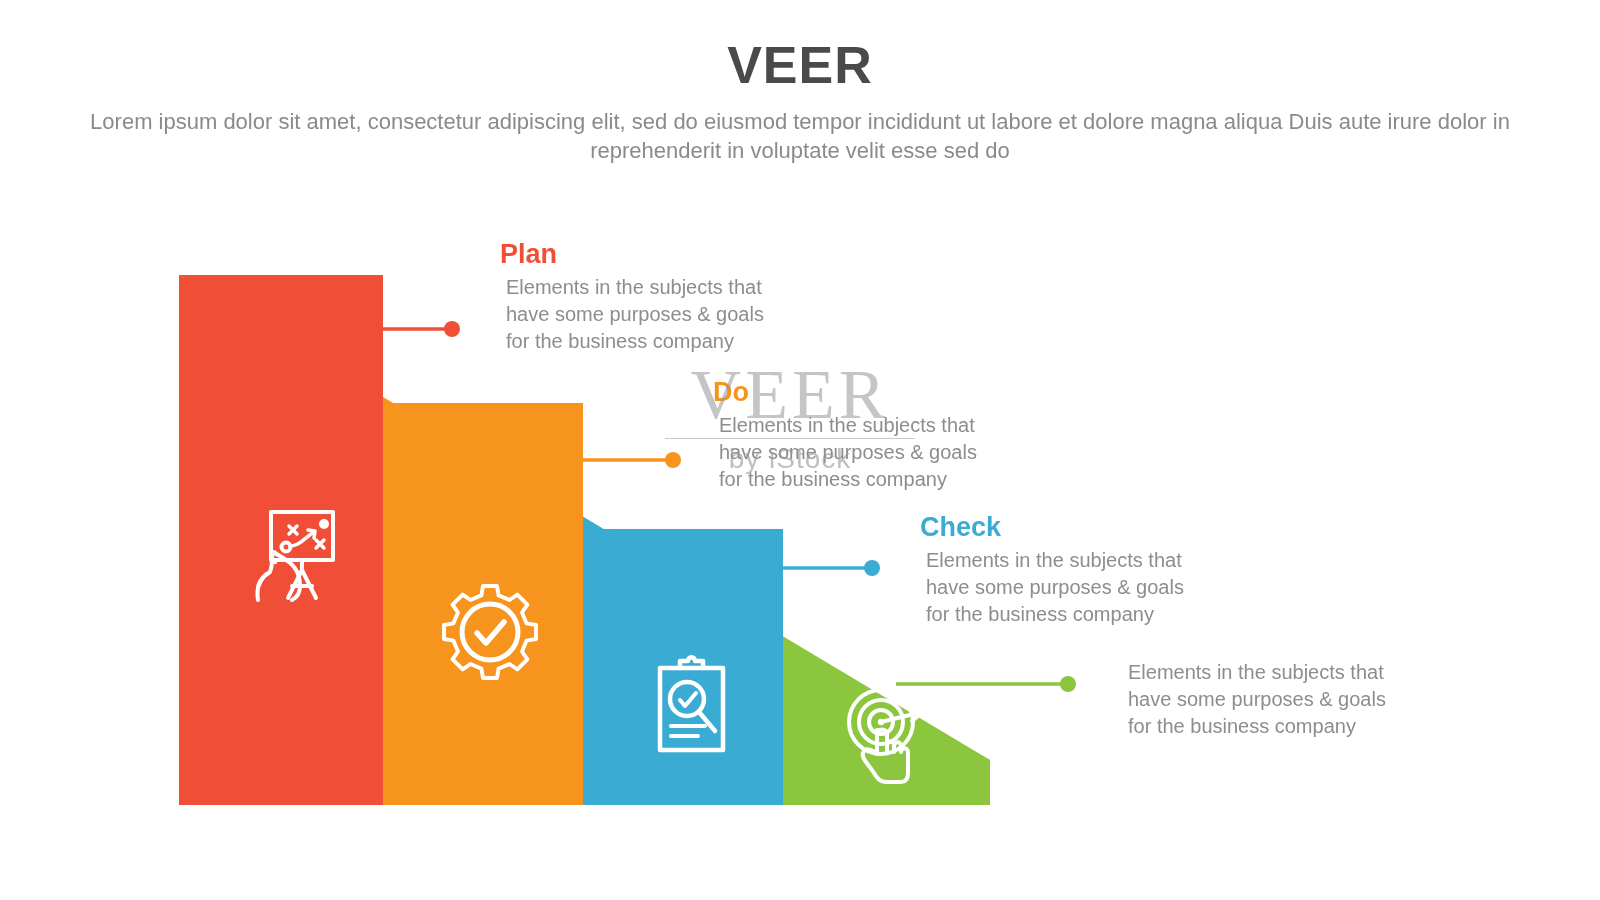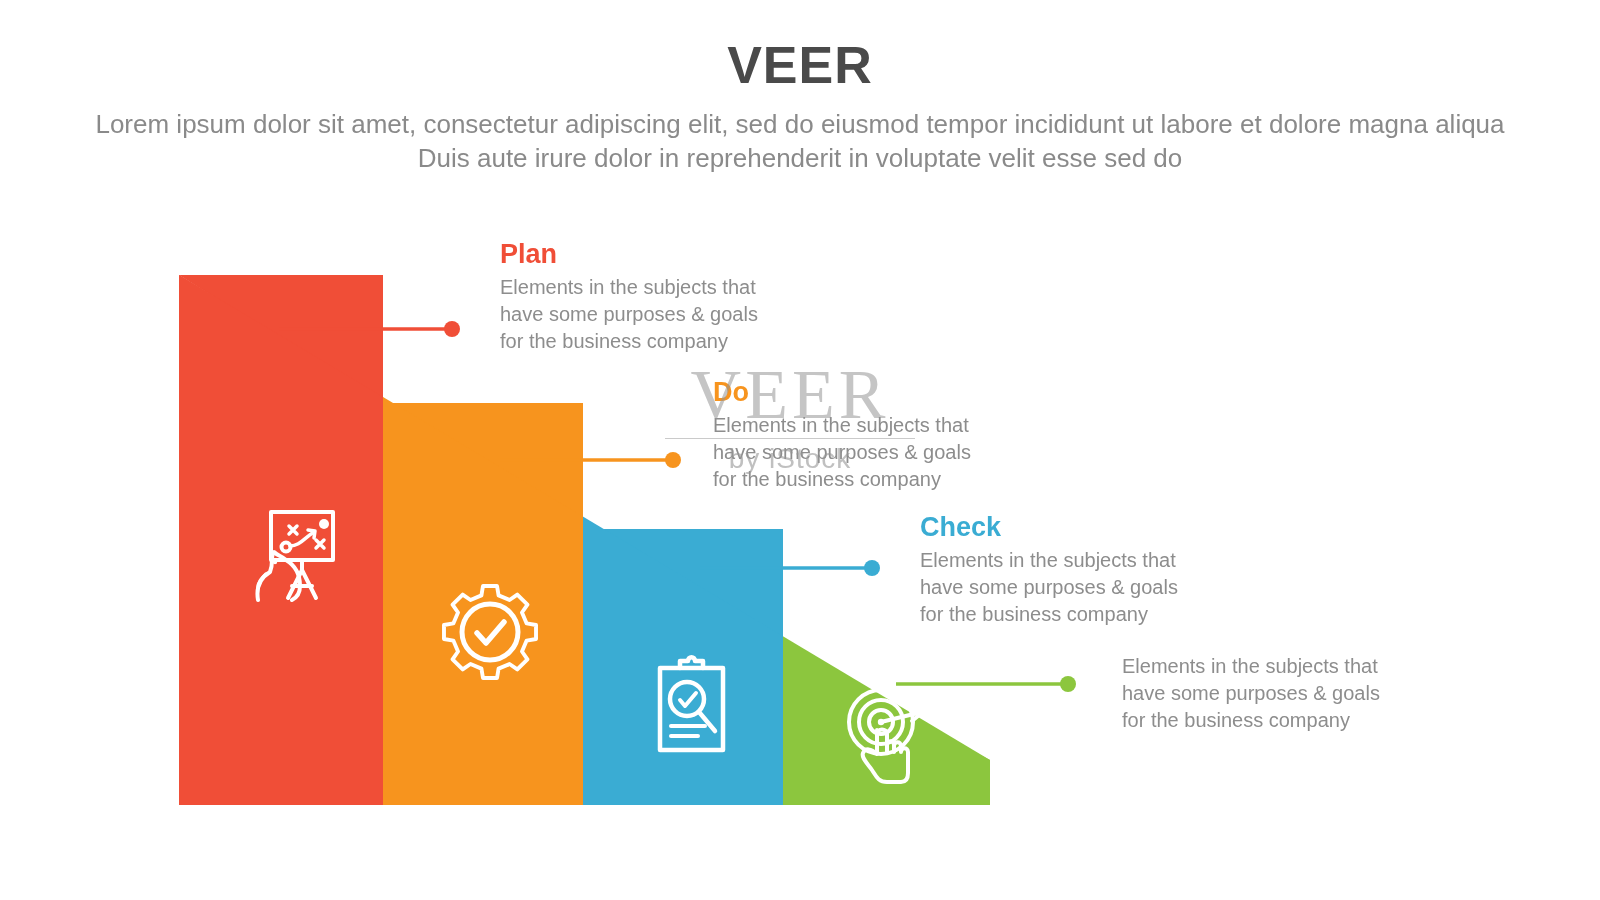--- a/index.html
+++ b/index.html
@@ -30,21 +30,21 @@
     padding-top: 38px;
     font-size: 52px;
     font-weight: bold;
     letter-spacing: 1px;
     color: #4a4a4a;
     line-height: 1.05;
   }
   #page-subtitle {
     margin: 14px auto 0 auto;
     width: 1420px;
-    font-size: 26px;
+    font-size: 22px;
     font-weight: 300;
     color: #8a8a8a;
     line-height: 1.32;
   }
 
   
   #stage {
     position: absolute;
     left: 0;
     top: 0;
@@ -64,21 +64,21 @@
   .step-text {
     position: absolute;
   }
   .step-title {
     margin: 0 0 6px 0;
     font-size: 27px;
     font-weight: bold;
     line-height: 1.05;
   }
   .step-desc {
-    margin: 0;
+    margin: 6px;
     font-size: 20px;
     font-weight: 300;
     color: #8d8d8d;
     line-height: 1.35;
     white-space: pre-line;
   }
   .align-left  { text-align: left; }
   .align-right { text-align: left; }
 
   #text-plan  { left: 500px; top: 240px; width: 290px; }

